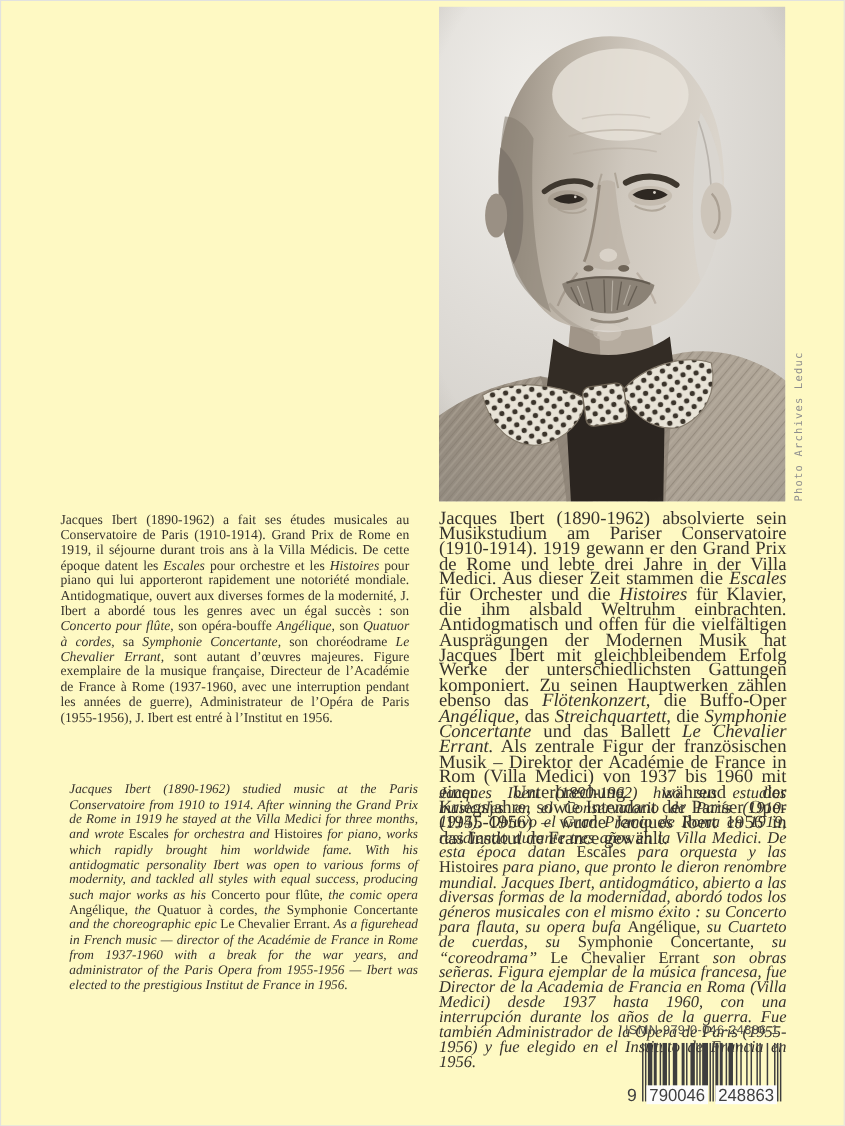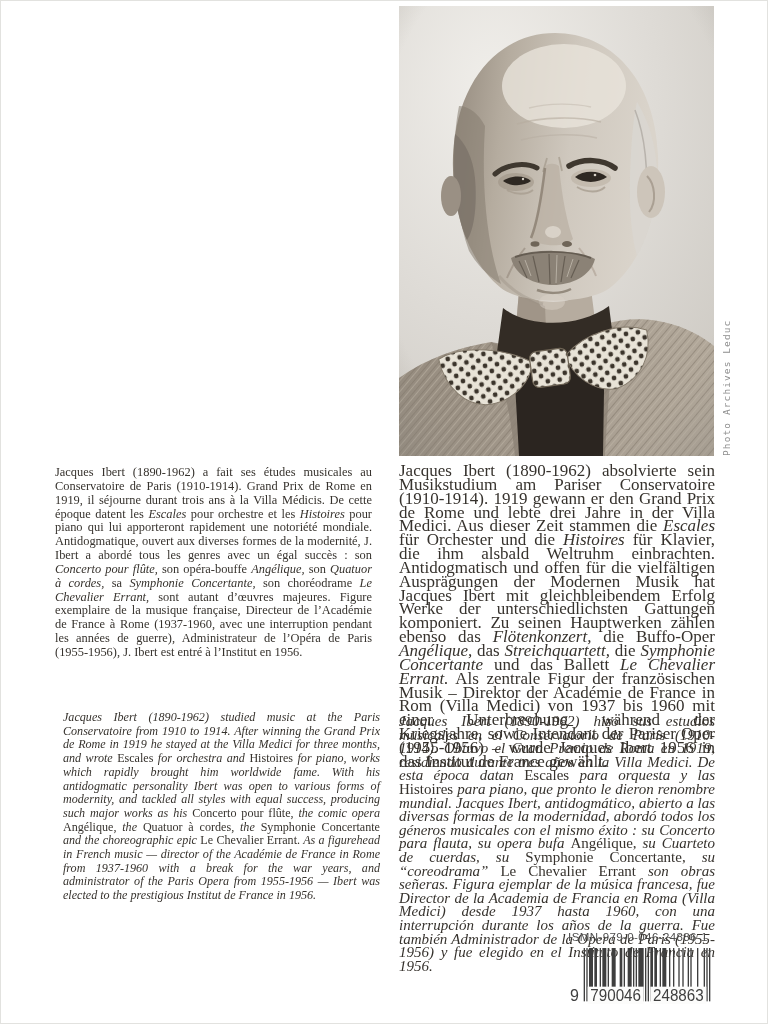--- a/index.html
+++ b/index.html
@@ -1,18 +1,18 @@
 <!DOCTYPE html>
 <html><head>
 <meta charset="utf-8">
 <style>
   html,body{margin:0;padding:0;background:#eaeae8;}
   .page{
     position:relative;width:768px;height:1024px;margin:0 auto;
-    background:#ffffff;box-shadow:inset 0 0 0 1px #e2e2df;
+    background:#fef9c3;box-shadow:inset 0 0 0 1px #e2e2df;
     font-family:"Liberation Serif",serif;color:#36322d;overflow:hidden;
   }
   .photo-frame{position:absolute;left:399px;top:6px;width:315px;height:450px;}
   .photo-frame svg{display:block;}
   .photo-credit{
     position:absolute;left:721px;top:456px;
     transform:rotate(-90deg);transform-origin:0 0;
     font-family:"DejaVu Sans Mono",monospace;font-size:9.5px;
     letter-spacing:1.1px;color:#8e8e8e;white-space:nowrap;
   }

